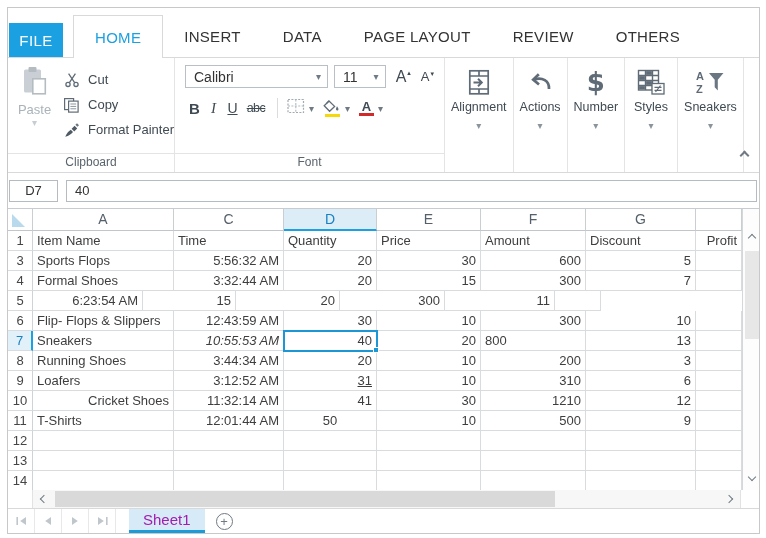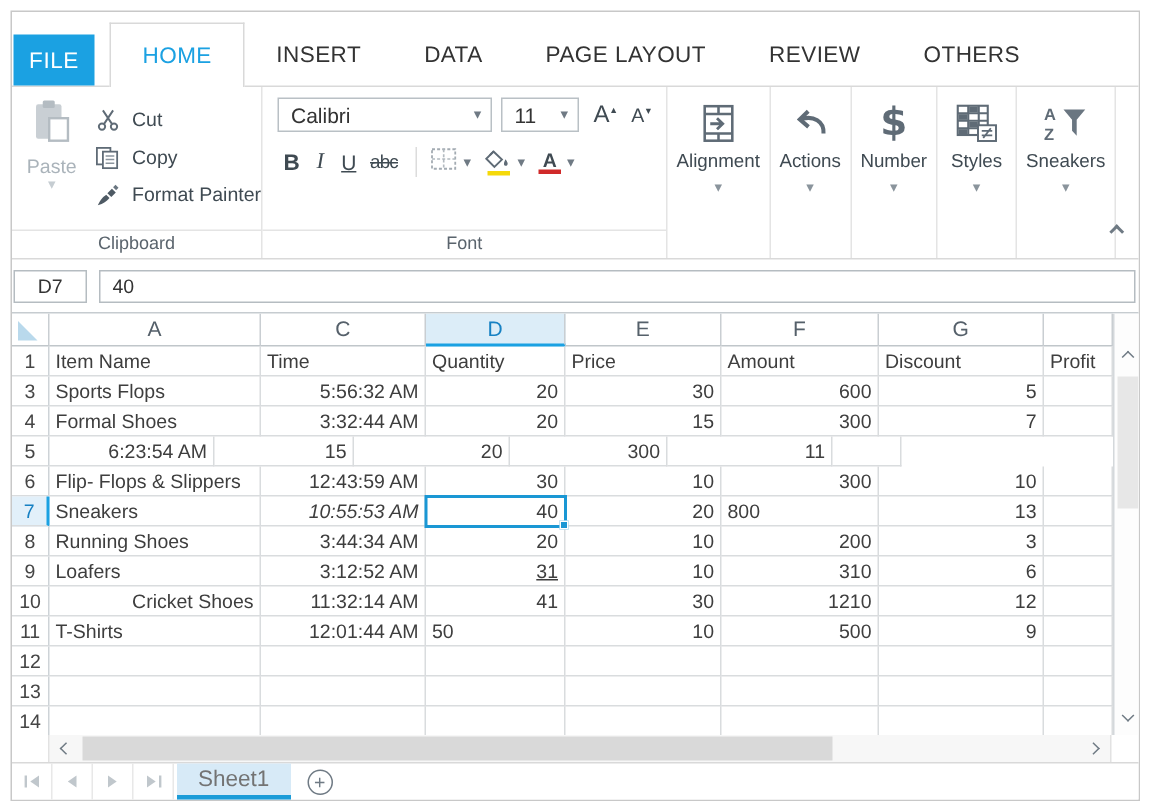--- a/index.html
+++ b/index.html
@@ -92,21 +92,21 @@
   .hs-spacer{width:25px;flex:none;background:#fff;border-right:1px solid #e2e2e2}
   .hs-btn{width:22px;flex:none;display:flex;align-items:center;justify-content:center}
   .hs-track{flex:1;position:relative}
   .hs-thumb{position:absolute;left:0;top:1px;bottom:1px;width:500px;background:#d9d9d9}
   .hs-corner{width:19px;flex:none;background:#fff;border-left:1px solid #e2e2e2}
 
   
   .sheetbar{flex:1;display:flex;align-items:stretch;border-top:1px solid #d9d9d9;background:#fff}
   .pager{display:flex}
   .pg-btn{width:27px;display:flex;align-items:center;justify-content:center;border-right:1px solid #e8e8e8;cursor:default}
-  .sheet-tab{margin-left:2px;padding:0 14px;display:flex;align-items:center;background:#d7eaf7;color:#737373;font-size:15px;border-bottom:3px solid #1b9cd8;cursor:default}
+  .sheet-tab{margin-left:13px;padding:0 14px;display:flex;align-items:center;background:#d7eaf7;color:#a21caf;font-size:15px;border-bottom:3px solid #1b9cd8;cursor:default}
   .add-sheet{width:17px;height:17px;border:1px solid #6f7a84;border-radius:50%;color:#6f7a84;display:flex;align-items:center;justify-content:center;font-size:13px;line-height:1;align-self:center;margin-left:11px;cursor:default}
 </style>
 </head>
 <body>
 
 <div class="widget">
 
   <div class="tabbar">
     <div class="file-tab">FILE</div>
 
@@ -305,21 +305,21 @@
         </div>
       <div>
           <div class="grow">
             <div class="rh">1</div>
             <div class="gc" style="width: 141px; text-align: left;"><span>Item Name</span></div>
             <div class="gc" style="width: 110px; text-align: left;"><span>Time</span></div>
             <div class="gc" style="width: 93px; text-align: left;"><span>Quantity</span></div>
             <div class="gc" style="width: 104px; text-align: left;"><span>Price</span></div>
             <div class="gc" style="width: 105px; text-align: left;"><span>Amount</span></div>
             <div class="gc" style="width: 110px; text-align: left;"><span>Discount</span></div>
-            <div class="gc" style="width: 46px; text-align: left;"><span>Profit</span></div>
+            <div class="gc" style="width: 46px; text-align: right;"><span>Profit</span></div>
           </div>
           <div class="grow">
             <div class="rh">3</div>
             <div class="gc" style="width: 141px; text-align: left;"><span>Sports Flops</span></div>
             <div class="gc" style="width: 110px; text-align: right;"><span>5:56:32 AM</span></div>
             <div class="gc" style="width: 93px; text-align: right;"><span>20</span></div>
             <div class="gc" style="width: 104px; text-align: right;"><span>30</span></div>
             <div class="gc" style="width: 105px; text-align: right;"><span>600</span></div>
             <div class="gc" style="width: 110px; text-align: right;"><span>5</span></div>
             <div class="gc" style="width: 46px; text-align: right;"><span></span></div>
@@ -390,21 +390,21 @@
             <div class="gc" style="width: 93px; text-align: right;"><span>41</span></div>
             <div class="gc" style="width: 104px; text-align: right;"><span>30</span></div>
             <div class="gc" style="width: 105px; text-align: right;"><span>1210</span></div>
             <div class="gc" style="width: 110px; text-align: right;"><span>12</span></div>
             <div class="gc" style="width: 46px; text-align: right;"><span></span></div>
           </div>
           <div class="grow">
             <div class="rh">11</div>
             <div class="gc" style="width: 141px; text-align: left;"><span>T-Shirts</span></div>
             <div class="gc" style="width: 110px; text-align: right;"><span>12:01:44 AM</span></div>
-            <div class="gc" style="width: 93px; text-align: left;"><span>50</span></div>
+            <div class="gc" style="width: 93px; text-align: center;"><span>50</span></div>
             <div class="gc" style="width: 104px; text-align: right;"><span>10</span></div>
             <div class="gc" style="width: 105px; text-align: right;"><span>500</span></div>
             <div class="gc" style="width: 110px; text-align: right;"><span>9</span></div>
             <div class="gc" style="width: 46px; text-align: right;"><span></span></div>
           </div>
           <div class="grow">
             <div class="rh">12</div>
             <div class="gc" style="width: 141px; text-align: left;"><span></span></div>
             <div class="gc" style="width: 110px; text-align: right;"><span></span></div>
             <div class="gc" style="width: 93px; text-align: right;"><span></span></div>

